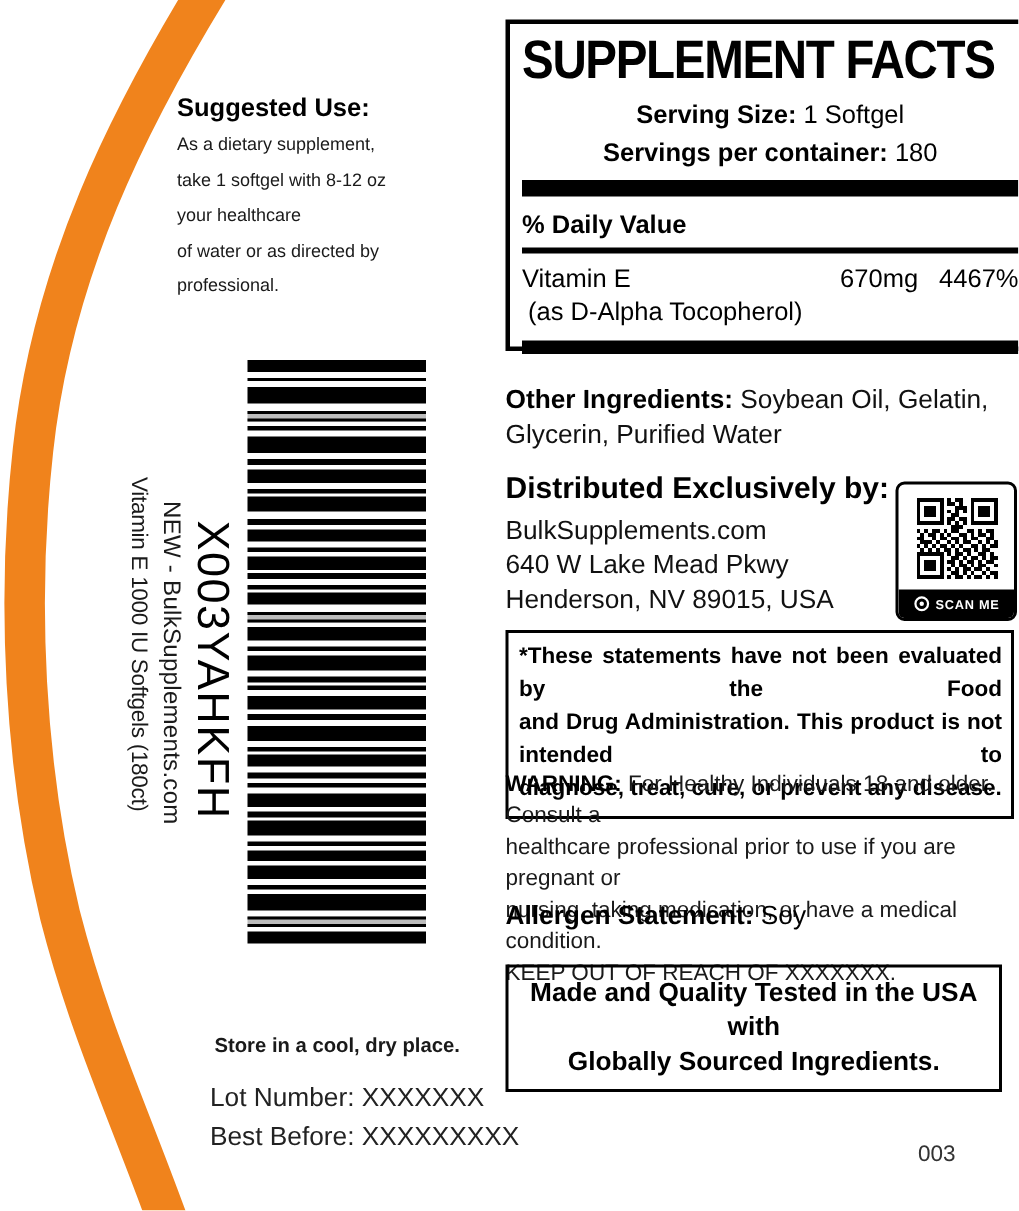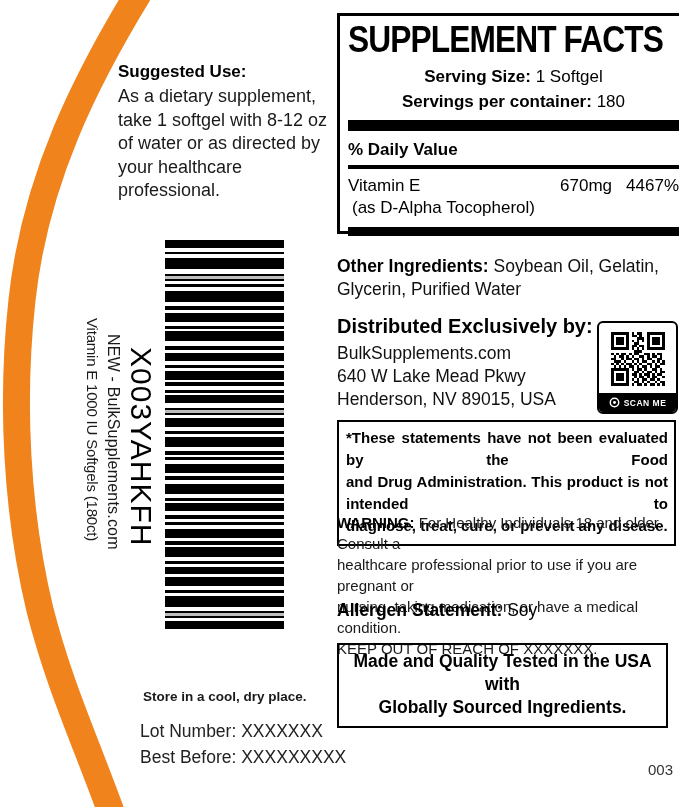--- a/index.html
+++ b/index.html
@@ -5,21 +5,21 @@
   html,body{margin:0;padding:0;background:#fff;}
   .page{position:relative;width:679px;height:807px;background:#fff;overflow:hidden;
         font-family:"Liberation Sans","DejaVu Sans",sans-serif;color:#000;}
   .abs{position:absolute;}
 
   
   .swoosh-svg{position:absolute;left:0;top:0;pointer-events:none;}
 
   
   .sug-title{font-weight:bold;font-size:17px;margin-bottom:3px;}
-  .sug-line{font-size:18px;line-height:23.5px;color:#1a1a1a;}
+  .sug-line{font-size:12px;line-height:23.5px;color:#1a1a1a;}
 
   
   .facts{left:337px;top:13px;width:331px;height:213px;border:3px solid #000;padding:2px 8px 0 8px;}
   .facts-title{font-weight:bold;font-size:36px;letter-spacing:-1px;white-space:nowrap;
                transform:scaleX(.88);transform-origin:left center;margin-top:1px;}
   .facts-line{font-size:17px;margin-top:6px;text-align:center;}
   .facts-line b{font-weight:bold;}
   .bar-thick{height:11px;background:#000;margin-top:8px;}
   .facts-hdr{display:flex;justify-content:space-between;font-weight:bold;font-size:17px;margin-top:9px;}
   .bar-med{height:4px;background:#000;margin-top:5px;}
@@ -61,37 +61,37 @@
   .bar.gray{background:#bdbdbd;border-top:2px solid #000;border-bottom:2px solid #000;height:3px !important;}
 
   
   .vert{writing-mode:vertical-rl;white-space:nowrap;color:#1a1a1a;}
   .vt-sku{left:124px;top:347px;font-size:30px;letter-spacing:1px;color:#000;}
   .vt-new{left:104px;top:334px;font-size:16px;letter-spacing:.2px;}
   .vt-prod{left:84px;top:318px;font-size:15px;letter-spacing:-.2px;}
 
   .store{left:143px;top:689px;font-weight:bold;font-size:13.5px;color:#1a1a1a;}
   .lot{left:140px;top:718px;font-size:17.5px;color:#222;line-height:26px;}
-  .pagenum{left:648px;top:761px;font-size:15px;color:#333;}
+  .pagenum{left:612px;top:761px;font-size:15px;color:#333;}
 </style>
 </head>
 <body>
 
 <div class="page">
 
   <svg class="swoosh-svg" width="679" height="807" viewBox="0 0 679 807">
     <path d="M 143,-14 C 85,80 35,180 22,300 C 11,400 16,510 40,610 C 60,688 86,742 114,820" fill="none" stroke="#F0831C" stroke-width="27"></path>
   </svg>
 
   <div class="abs" style="left:118px;top:62px;width:215px;">
     <div class="sug-title">Suggested Use:</div>
     <div class="sug-line">As a dietary supplement,</div>
     <div class="sug-line">take 1 softgel with 8-12 oz</div>
+    <div class="sug-line">your healthcare</div>
     <div class="sug-line">of water or as directed by</div>
-    <div class="sug-line">your healthcare</div>
     <div class="sug-line">professional.</div>
   </div>
 
   <div class="abs facts">
     <div class="facts-title">SUPPLEMENT FACTS</div>
     <div class="facts-line">
       <b>Serving Size:</b>
       <span>1 Softgel</span>
     </div>
     <div class="facts-line" style="margin-top:5px;">

